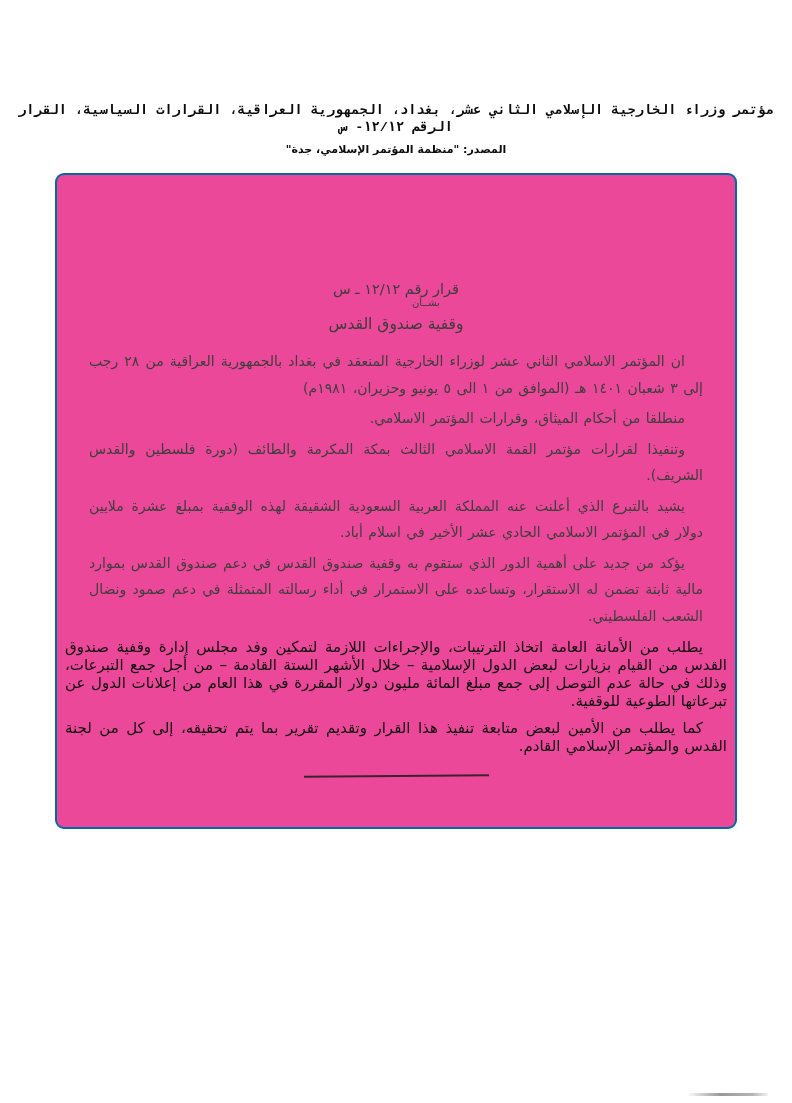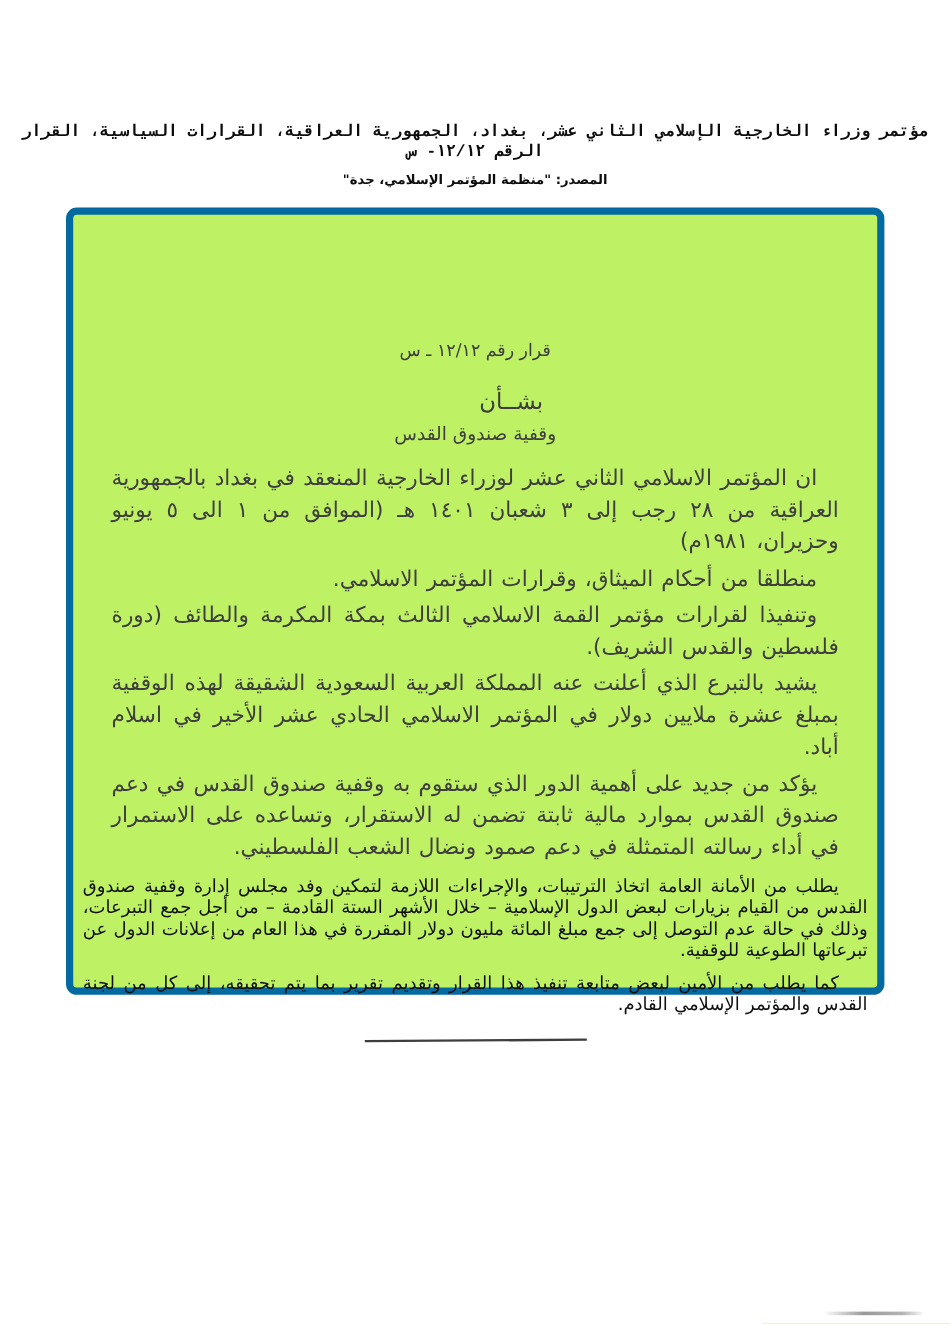--- a/index.html
+++ b/index.html
@@ -31,42 +31,42 @@
     font-size: 11px;
     font-weight: 700;
     margin-top: 8px;
   }
 
   
   .scan-frame {
     position: absolute;
     left: 55px; top: 173px;
     width: 682px; height: 656px;
-    border: 6px solid #0369a1;
+    border: 2px solid #0369a1;
     border-radius: 9px;
-    background: #bef264;
+    background: #ec4899;
   }
   .scan-content {
     position: absolute;
     top: 0; left: 0; right: 0; bottom: 0;
     padding: 106px 32px 0 32px;
     direction: rtl;
   }
 
   .title-block {
     text-align: center;
     color: #3d3d3d;
     filter: blur(0.25px);
   }
   .title-block .t1 { font-size: 14.5px; letter-spacing: 0.5px; }
-  .title-block .t2 { font-size: 19px; margin-top: 23px; position: relative; left: 30px; letter-spacing: 2px; }
+  .title-block .t2 { font-size: 10px; margin-top: 0; position: relative; left: 30px; letter-spacing: 2px; }
   .title-block .t3 { font-size: 15.5px; margin-top: 7px; letter-spacing: 1px; }
 
   .para {
-    font-size: 18px;
+    font-size: 14px;
     line-height: 26.5px;
     text-align: justify;
     color: #3e3e3e;
     margin: 4px 0 0 0;
     text-indent: 18px;
     filter: blur(0.25px);
     word-spacing: 1px;
   }
   .para.first { margin-top: 15px; }
 

